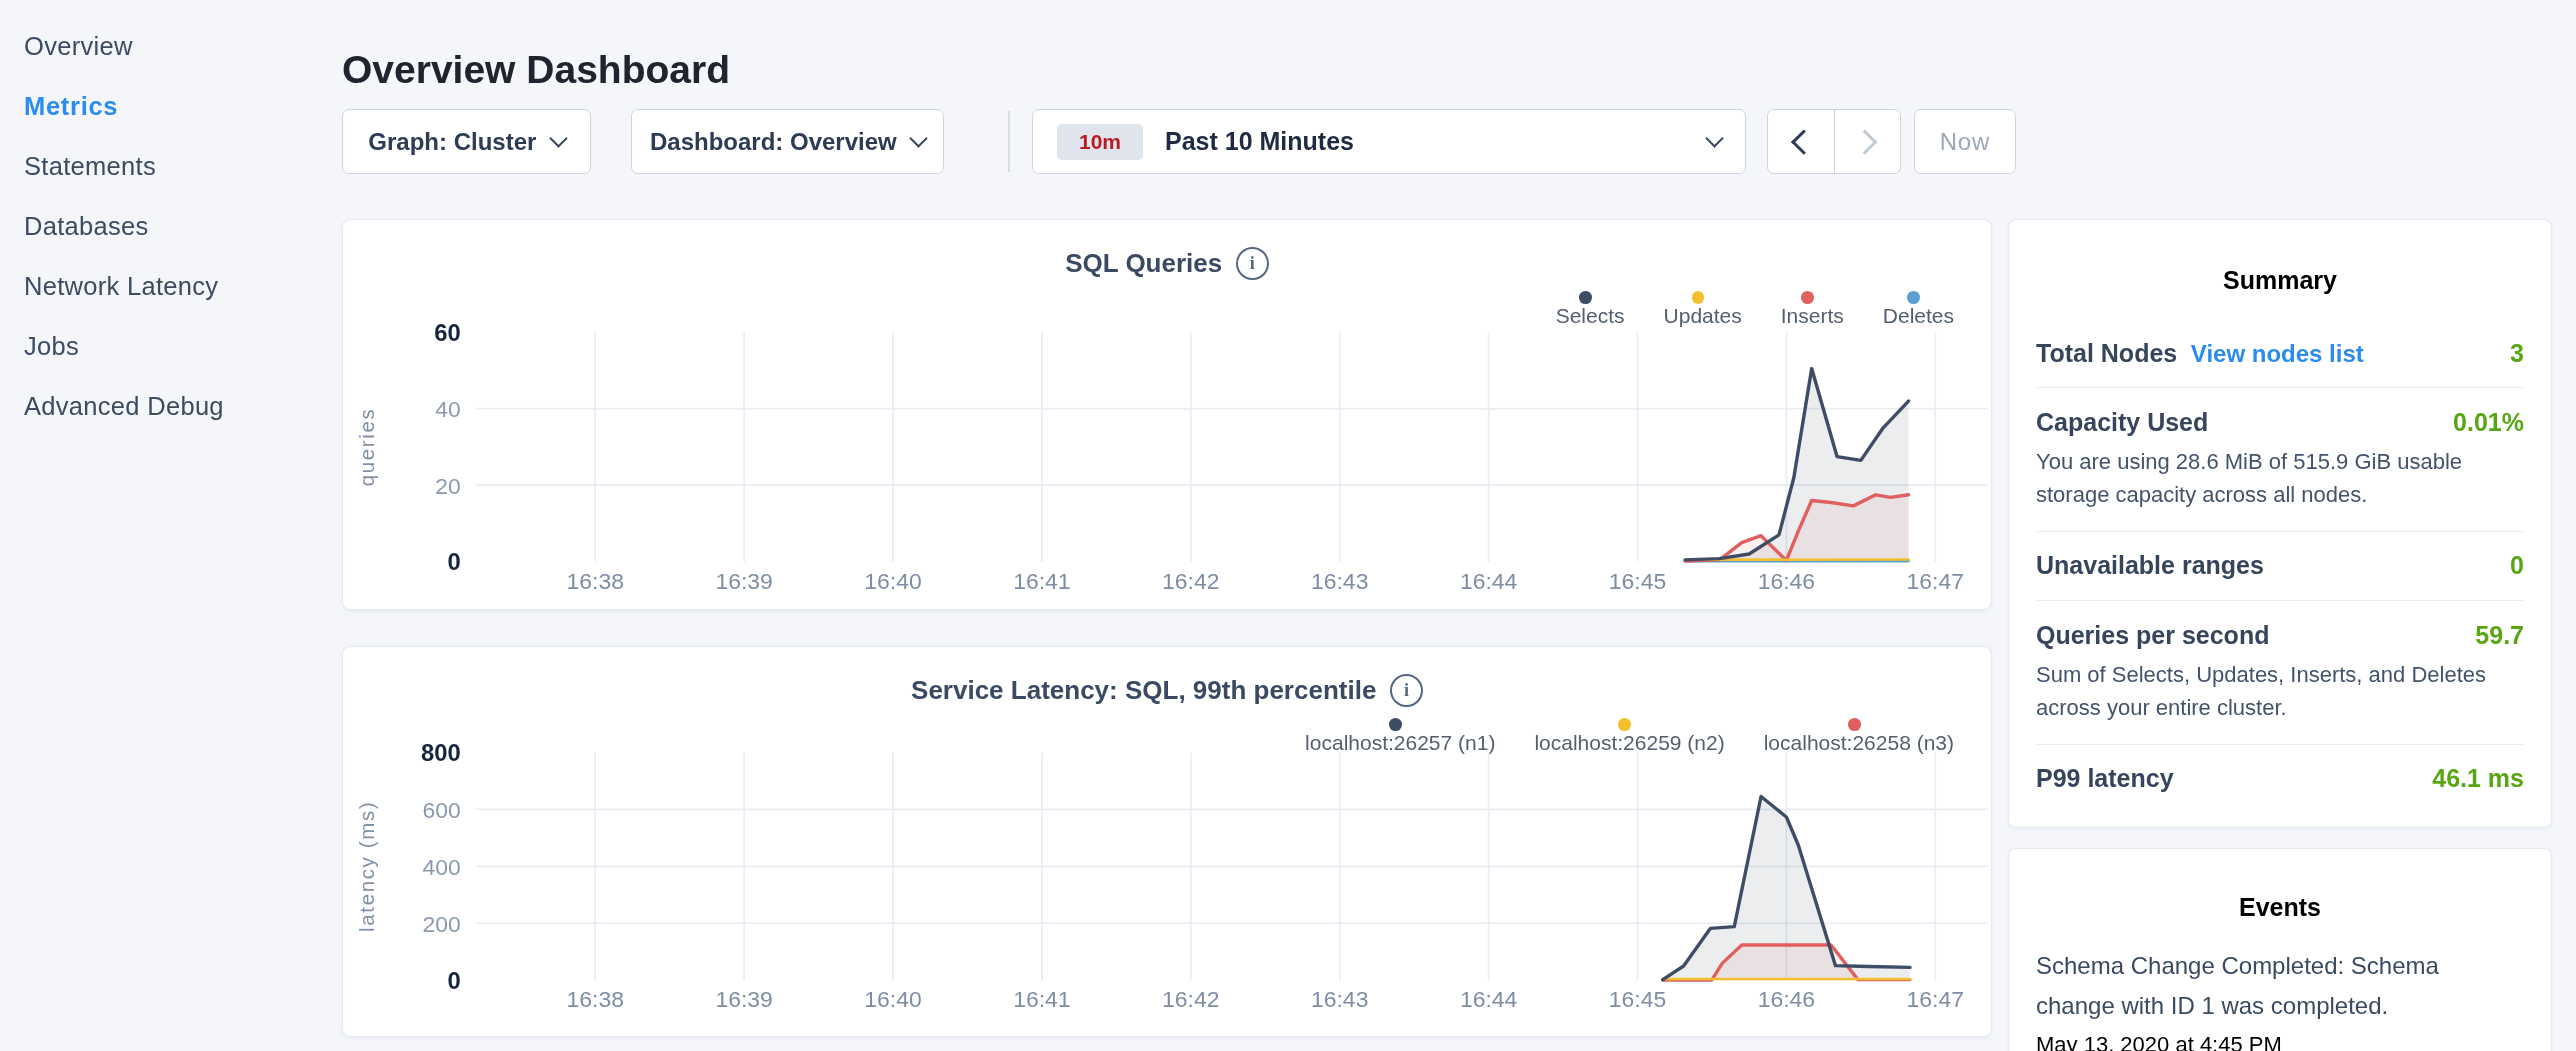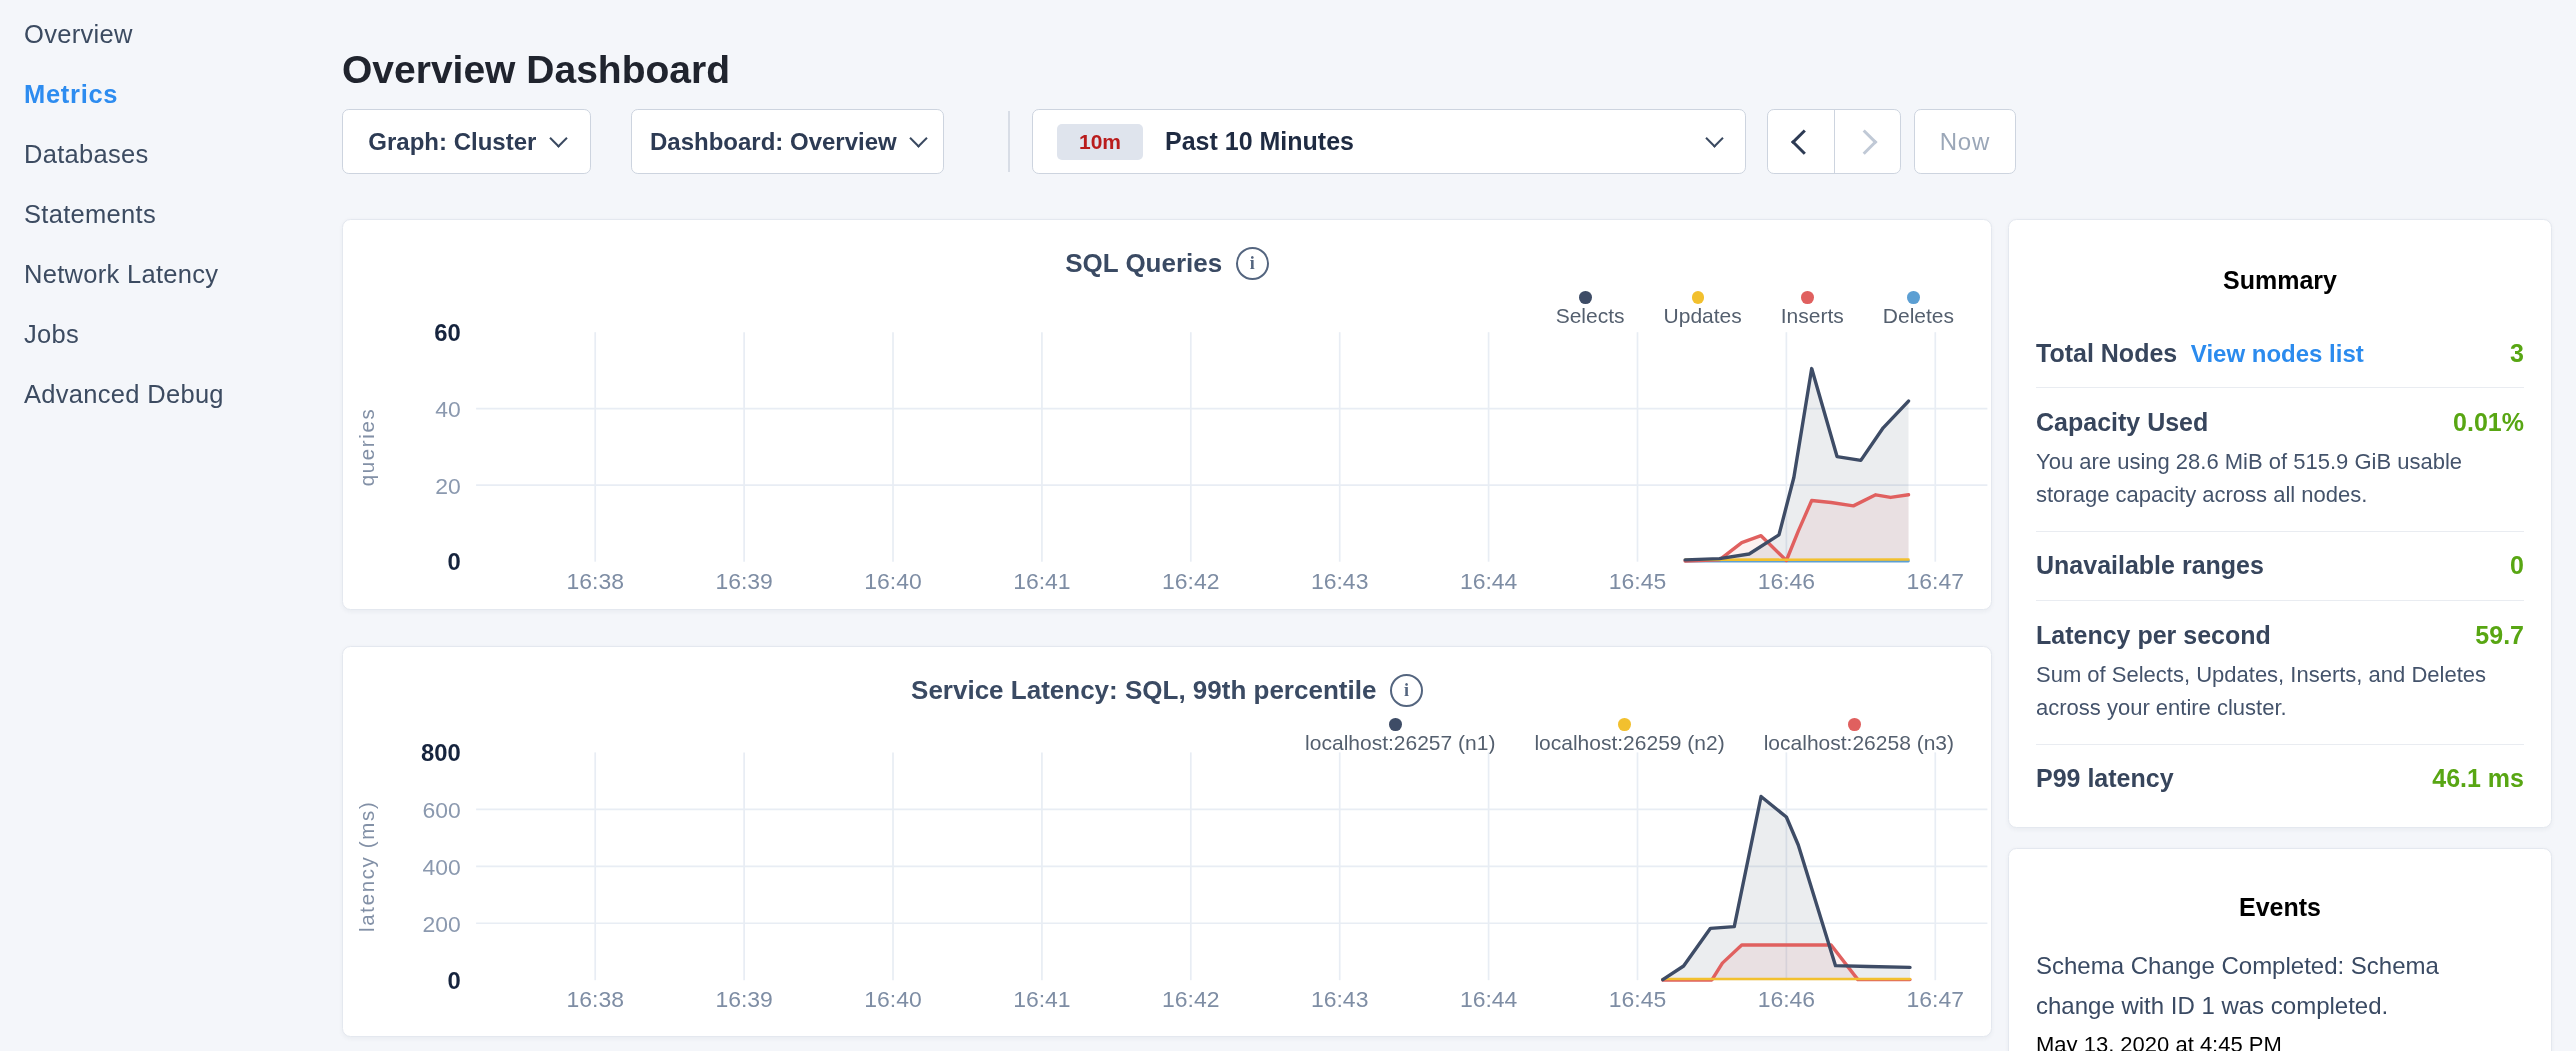--- a/index.html
+++ b/index.html
@@ -1,21 +1,21 @@
 <!DOCTYPE html>
 <html style="font-size:13.6px"><head>
 <meta charset="utf-8">
 <style>
   html,body{margin:0;padding:0;}
   body{
     width:2576px;height:1051px;overflow:hidden;position:relative;
     background:#f4f6fa;font-family:"Liberation Sans",sans-serif;color:#3c4b61;
   }
   
-  .sidebar{position:absolute;left:0;top:0;width:340px;padding-top:4px;}
+  .sidebar{position:absolute;left:0;top:0;width:340px;padding-top:16px;}
   .nav-item{height:60px;line-height:60px;padding-left:24px;font-size:25.5px;
     letter-spacing:0.3px;color:#3c4b61;cursor:pointer;white-space:nowrap;}
   .nav-item.active{color:#2d8cf0;font-weight:bold;letter-spacing:0.7px;}
   
   .page-title{position:absolute;left:342px;top:22px;font-size:39px;font-weight:bold;color:#20242e;}
   .btn{background:#fff;border:1.7px solid #cdd4df;border-radius:6.8px;display:flex;
     align-items:center;justify-content:center;cursor:pointer;box-sizing:border-box;}
   .dropdown{position:absolute;top:109px;height:65px;gap:15.3px;font-size:24px;font-weight:bold;color:#2d3b54;}
   .dd-graph{left:342px;width:249px;}
   .dd-dash{left:631px;width:313px;}
@@ -72,22 +72,22 @@
   .srow-desc{font-size:22px;color:#44536b;line-height:1.5;margin:8.5px 0 0 0;max-width:490px;}
   .event-text{font-size:24px;color:#3a4a63;line-height:1.65;max-width:481px;}
   .event-time{font-size:22px;color:#000000;margin-top:6.8px;}
 </style>
 </head>
 <body>
 
 <nav class="sidebar">
   <div class="nav-item">Overview</div>
   <div class="nav-item active">Metrics</div>
+  <div class="nav-item">Statements</div>
   <div class="nav-item">Databases</div>
-  <div class="nav-item">Statements</div>
   <div class="nav-item">Network Latency</div>
   <div class="nav-item">Jobs</div>
   <div class="nav-item">Advanced Debug</div>
 </nav>
 
 <h1 class="page-title">Overview Dashboard</h1>
 
 <div class="btn dropdown dd-graph">
   <span>Graph: Cluster</span>
   <span class="chev"></span>
@@ -255,21 +255,21 @@
 
   <div class="srow">
     <div class="srow-top">
       <span class="srow-label">Unavailable ranges</span>
       <span class="srow-value">0</span>
     </div>
   </div>
 
   <div class="srow">
     <div class="srow-top">
-      <span class="srow-label">Latency per second</span>
+      <span class="srow-label">Queries per second</span>
       <span class="srow-value">59.7</span>
     </div>
     <p class="srow-desc">Sum of Selects, Updates, Inserts, and Deletes across your entire cluster.</p>
   </div>
 
   <div class="srow">
     <div class="srow-top">
       <span class="srow-label">P99 latency</span>
       <span class="srow-value">46.1 ms</span>
     </div>

